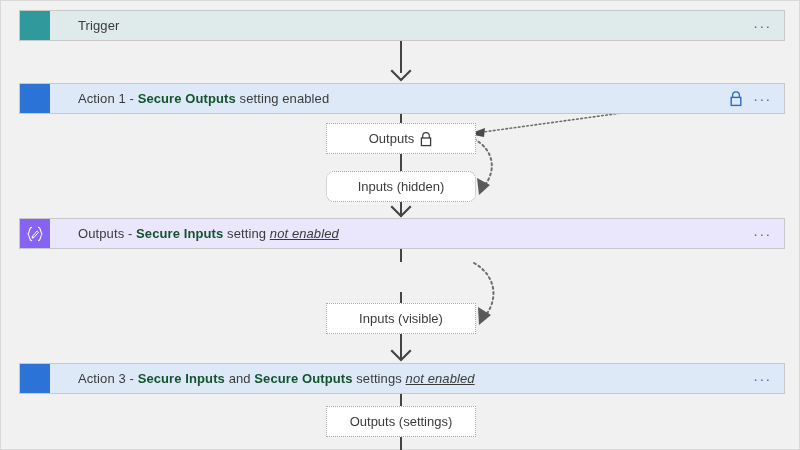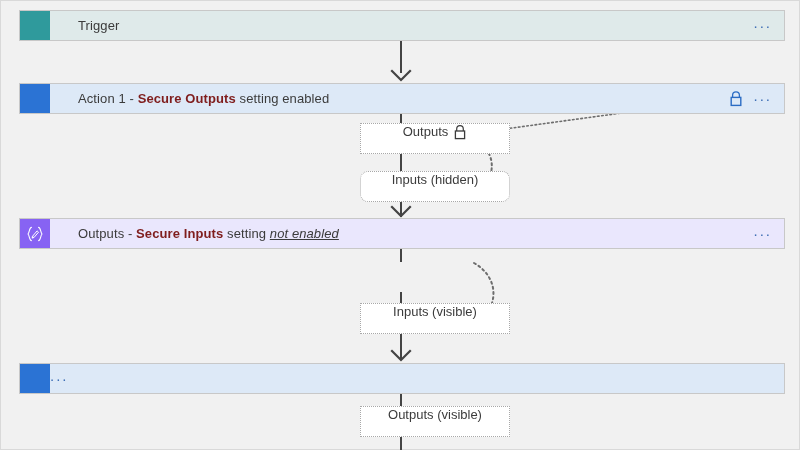--- a/index.html
+++ b/index.html
@@ -38,21 +38,21 @@
     justify-content:center;
   }
   .bar .label{
     flex:1 1 auto;
     padding-left:28px;
     font-size:13px;
     color:#3b3b3b;
     white-space:nowrap;
     letter-spacing:0.1px;
   }
-  .bar .label b{font-weight:bold;color:#7f1d1d;}
+  .bar .label b{font-weight:bold;color:#14532d;}
   .bar .label i{font-style:italic;text-decoration:underline;}
   .bar .right{
     display:flex;align-items:center;
     flex:0 0 auto;
     padding-right:12px;
     gap:10px;
   }
   .ellipsis{
     font-size:15px;
     letter-spacing:2px;
@@ -77,26 +77,26 @@
   
   .iobox{
     position:absolute;
     left:325px;
     width:150px;
     height:31px;
     box-sizing:border-box;
     border:1px dotted #a8a8a8;
     background:#ffffff;
     display:flex;
+    align-items:center;
     justify-content:center;
     gap:5px;
     font-size:13px;
     color:#3b3b3b;
     z-index:5;
-    margin-left:34px;
   }
 
   
   .vline{
     position:absolute;
     left:399px;
     width:2px;
     background:#444444;
     z-index:2;
   }
@@ -192,20 +192,23 @@
     <div class="label">
       <span>Outputs - </span><b>Secure Inputs</b><span> setting </span><i>not enabled</i>
     </div>
     <div class="right">
       <div class="ellipsis">...</div>
     </div>
   </div>
 
   <div class="bar bar-action" style="top:362px;">
     <div class="accent"></div>
+    <div class="label">
+      <span>Action 3 - </span><b>Secure Inputs</b><span> and </span><b>Secure Outputs</b><span> settings </span><i>not enabled</i>
+    </div>
     <div class="right">
       <div class="ellipsis">...</div>
     </div>
   </div>
 
   <div class="iobox" style="top:122px;">
     <span>Outputs</span>
     <svg width="14" height="16" viewBox="0 0 14 16">
       <path d="M3.7 6.9 V5.0 a3.3 3.3 0 0 1 6.6 0 V6.9" fill="none" stroke="#3b3b3b" stroke-width="1.2"></path>
       <rect x="2.4" y="7.0" width="9.2" height="7.6" fill="none" stroke="#3b3b3b" stroke-width="1.3"></rect>
@@ -215,16 +218,16 @@
   <div class="iobox" style="top:170px;border-radius:8px;">
     <span>Inputs (hidden)</span>
   </div>
 
 
   <div class="iobox" style="top:302px;">
     <span>Inputs (visible)</span>
   </div>
 
   <div class="iobox" style="top:405px;">
-    <span>Outputs (visible)</span>
+    <span>Outputs (settings)</span>
   </div>
 
 </div>
 
 </body></html>

